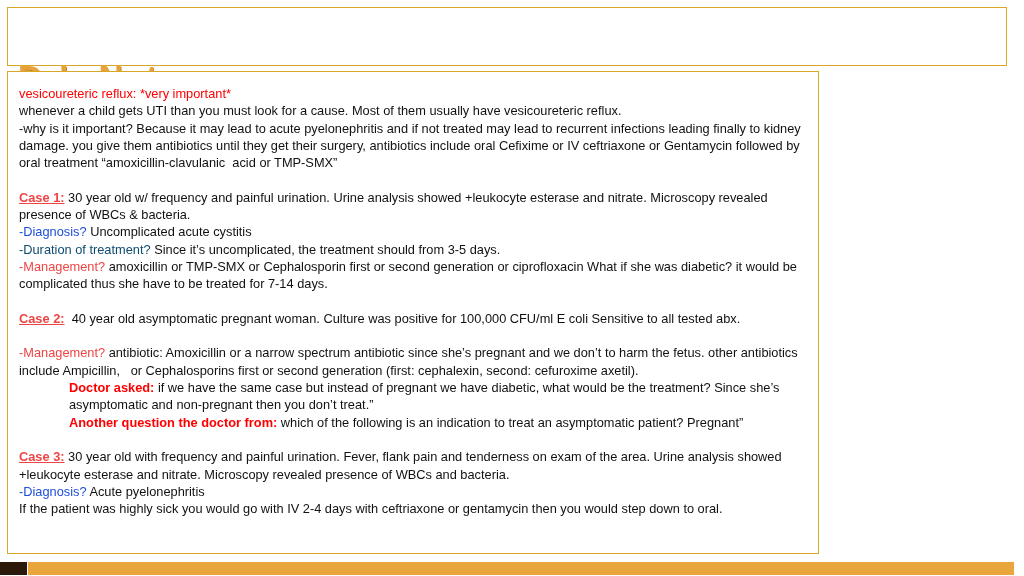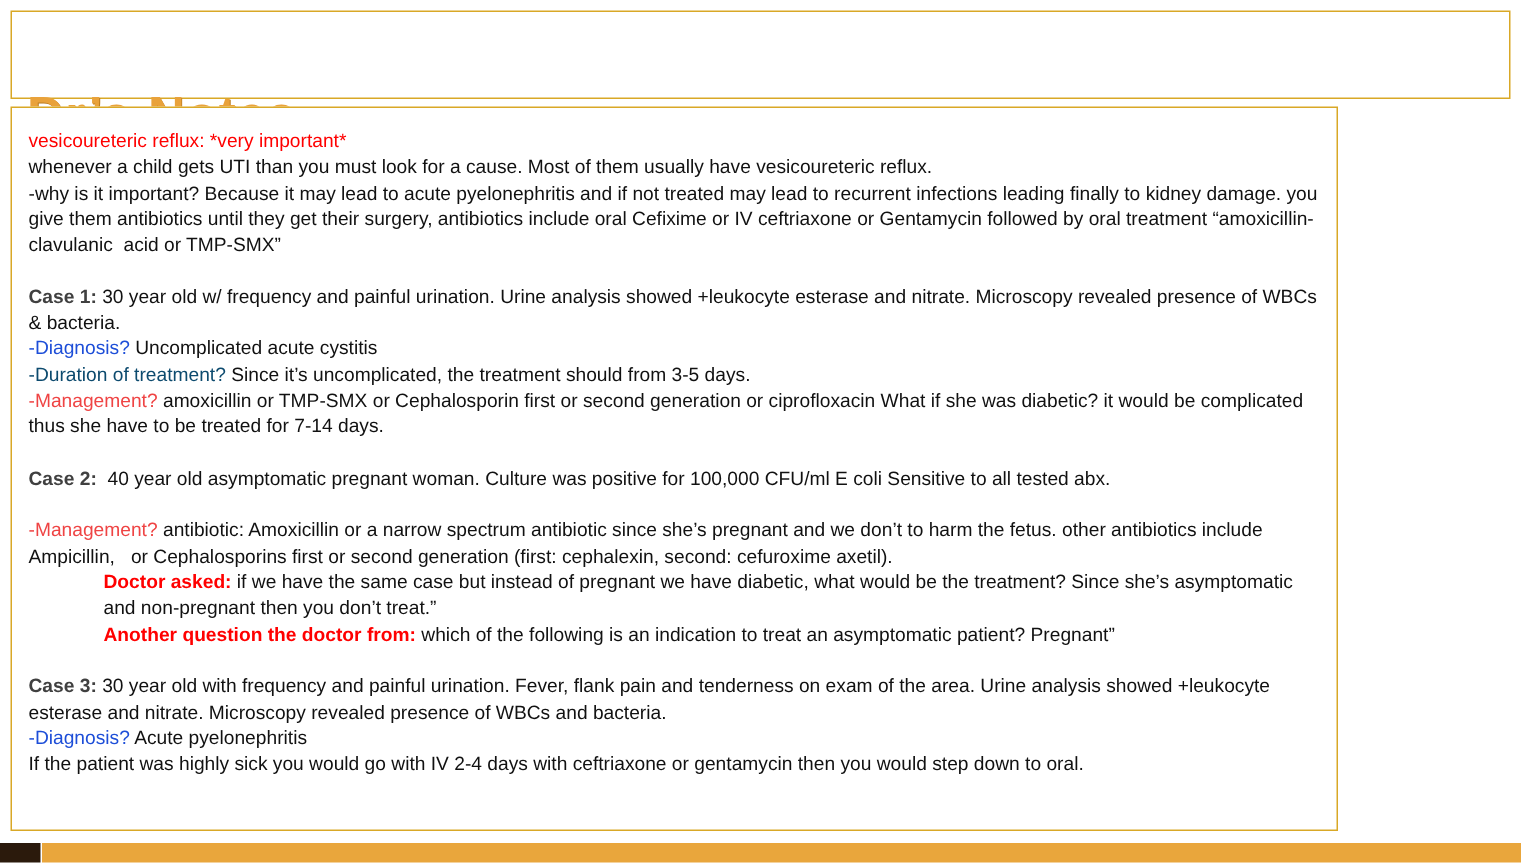--- a/index.html
+++ b/index.html
@@ -11,34 +11,34 @@
   .title-box{
     position:absolute;left:7px;top:7px;width:1000px;height:59px;
     border:1.5px solid #d9a826;background:#ffffff;box-sizing:border-box;
   }
   .slide-title{
     position:absolute;left:10px;top:8px;
     font-size:34px;font-weight:bold;letter-spacing:1px;
     color:#e9a23b;text-shadow:0.6px 0.8px 0 #b97a1e;margin-top:42px;
   }
   .content-box{
-    position:absolute;left:7px;top:71px;width:885px;height:483px;
+    position:absolute;left:7px;top:71px;width:812px;height:483px;
     border:1.5px solid #d9a826;background:#ffffff;box-sizing:border-box;
     padding:13px 10px 0 11px;
     font-size:12.8px;line-height:17.3px;color:#111111;
   }
   .p{margin:0;white-space:pre-wrap;}
   .gap{margin-top:17.3px;}
   .indent{padding-left:50px;}
   .red{color:#ff0000;}
   .redbold{color:#ff0000;font-weight:bold;}
   .darkred{color:#1d4ed8;}
   .blue{color:#0c4a6e;}
   .orange{color:#ef4444;}
-  .case-label{font-weight:bold;color:#404040;}
+  .case-label{font-weight:bold;text-decoration:underline;color:#ef4444;}
   .bottom-bar{
     position:absolute;left:0;bottom:1px;width:1024px;height:13px;
   }
   .bar-dark{
     position:absolute;left:0;top:0;width:27px;height:13px;background:#2b1a0c;
   }
   .bar-gold{
     position:absolute;left:28px;top:0;width:986px;height:13px;background:#e9a63c;
   }
 </style>

